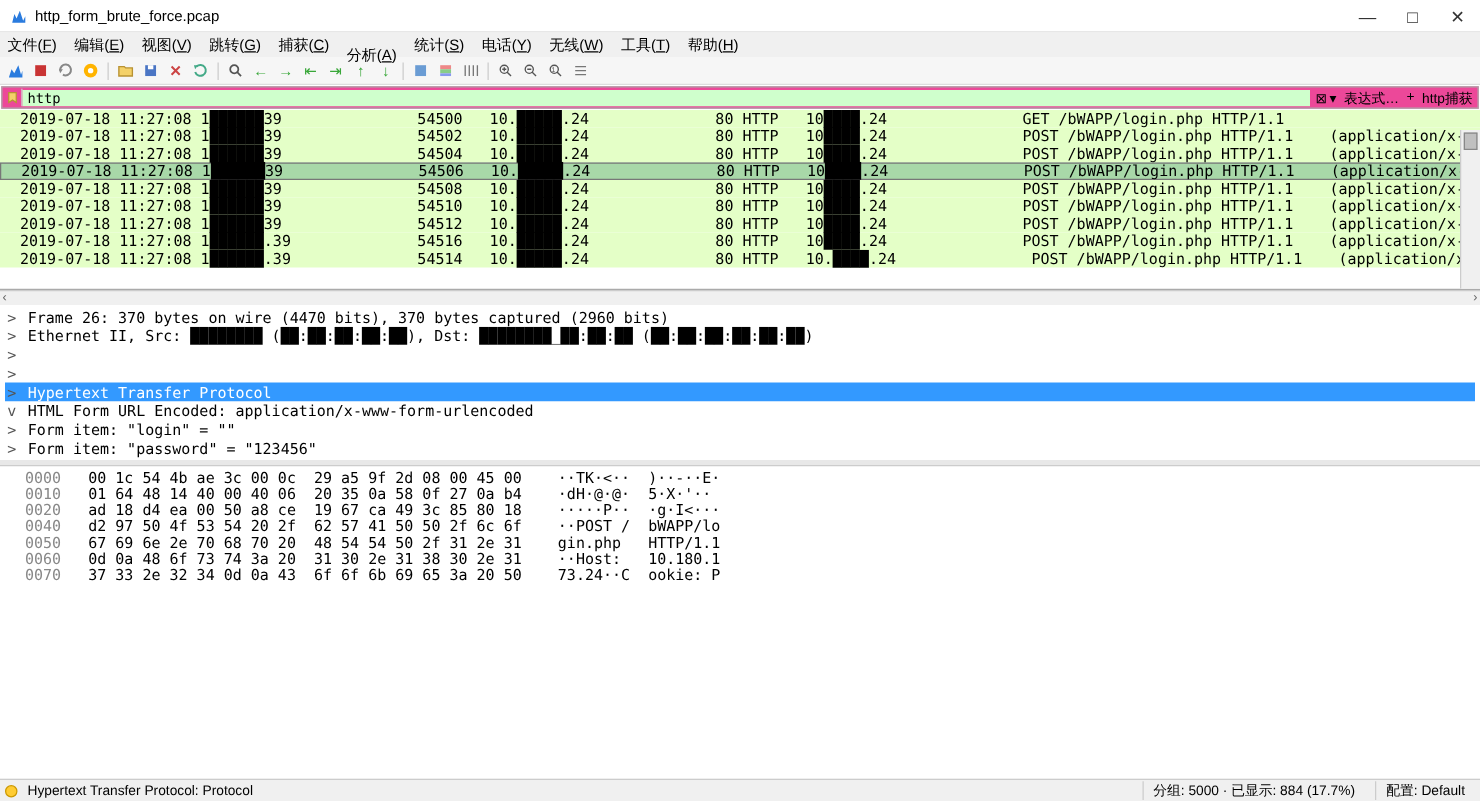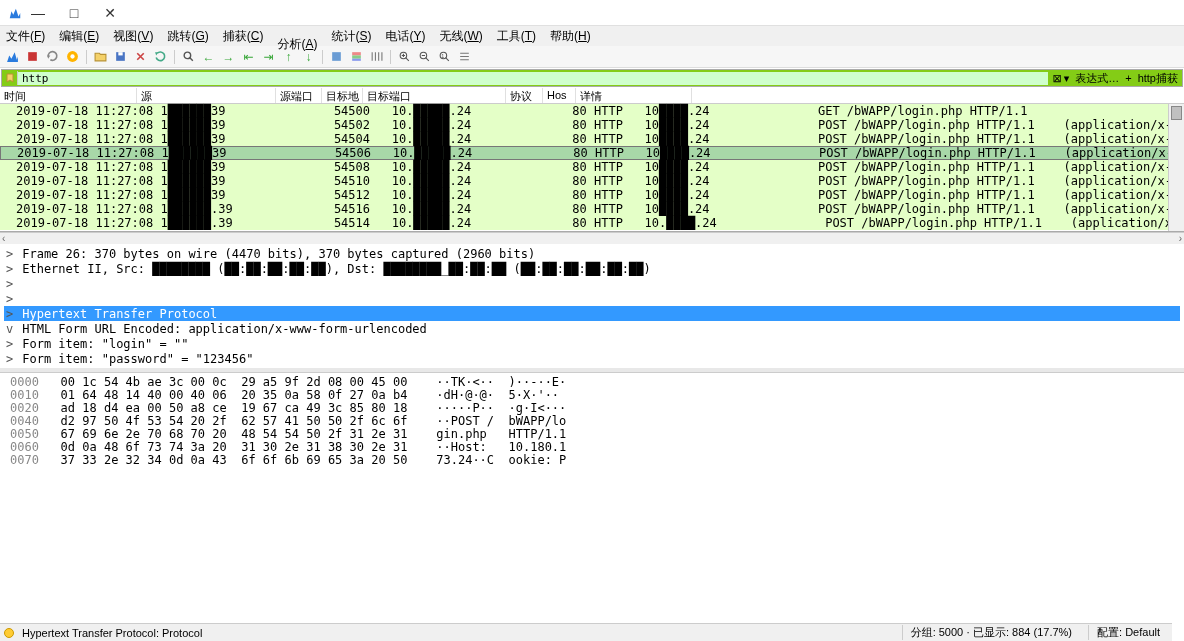--- a/index.html
+++ b/index.html
@@ -8,55 +8,56 @@
 .titlebar .fin { width:14px; height:14px; margin-right:6px; }
 .title-text { font-size:12px; flex:1; }
 .win-btns { display:flex; gap:16px; }
 .win-btn { width:20px; height:20px; display:flex; align-items:center; justify-content:center; cursor:pointer; font-size:14px; color:#333; }
 .menubar { height:20px; display:flex; align-items:center; gap:14px; padding:0 6px; background:#f0f0f0; font-size:12px; }
 .menubar span u { text-decoration:underline; }
 .toolbar { height:22px; background:#f6f6f6; border-bottom:1px solid #ddd; display:flex; align-items:center; gap:3px; padding:0 4px; }
 .tool { width:17px; height:17px; display:flex; align-items:center; justify-content:center; cursor:pointer; font-size:12px; color:#444; }
 .tool svg { width:13px; height:13px; }
 .sep { width:1px; height:14px; background:#ccc; margin:0 2px; }
-.filter-row { height:18px; display:flex; align-items:center; background:#84cc16; border:1px solid #aaa; margin:1px; }
+.filter-row { height:18px; display:flex; align-items:center; background:#ec4899; border:1px solid #aaa; margin:1px; }
 .filter-icon { width:16px; height:14px; display:flex; align-items:center; justify-content:center; border-right:1px solid #ccc; }
 .filter-input { flex:1; border:none; outline:none; font-family:monospace; font-size:11px; padding:0 4px; background:#cfffcc; }
 .filter-right { display:flex; align-items:center; gap:2px; padding:0 4px; font-size:11px; }
 .packet-list { height:144px; overflow:hidden; border-bottom:1px solid #aaa; position:relative; }
 .packet-headers { display:flex; background:#fff; border-bottom:1px solid #ccc; font-size:11px; height:16px; }
 .ph { padding:1px 4px; border-right:1px solid #e0e0e0; overflow:hidden; white-space:nowrap; }
 .packet-rows { font-family:"Consolas",monospace; font-size:12px; }
 .prow { display:flex; height:14px; align-items:center; white-space:pre; padding-left:16px; }
 .prow.green { background:#e4ffc7; }
 .prow.sel { background:#a8d8a8; border:1px solid #777; }
 .vscroll { position:absolute; right:0; top:16px; bottom:0; width:16px; background:#f0f0f0; border-left:1px solid #ccc; }
 .vthumb { position:absolute; left:2px; right:2px; background:#c0c0c0; border:1px solid #888; }
 .hscroll { height:12px; background:#f0f0f0; border-top:1px solid #ccc; position:relative; }
 .hscroll .left { position:absolute; left:2px; top:0; font-size:10px; color:#666; }
 .hscroll .right { position:absolute; right:2px; top:0; font-size:10px; color:#666; }
 .details { height:128px; overflow:auto; font-family:"Consolas",monospace; font-size:12px; padding:2px 4px; border-bottom:4px solid #e8e8e8; }
 .drow { white-space:pre; height:15px; display:flex; align-items:center; }
 .drow .exp { width:11px; display:inline-block; text-align:center; cursor:pointer; color:#555; }
 .drow.hilite { background:#3399ff; color:#fff; }
-.hexpane { height:105px; overflow:auto; font-family:"Consolas",monospace; font-size:12px; background:#fff; padding:2px 10px; border-top:1px solid #ccc; }
+.hexpane { height:105px; overflow:auto; font-family:"Consolas",monospace; font-size:12px; background:#fff; padding:2px 20px; border-top:1px solid #ccc; }
 .hexrow { white-space:pre; height:13px; }
 .hexrow .off { color:#888; }
-.statusbar { position:absolute; bottom:0; left:0; right:12px; height:18px; background:#f0f0f0; border-top:1px solid #ccc; display:flex; align-items:center; font-size:11px; padding:0 4px; gap:8px; }
+.statusbar { position:absolute; bottom:0; left:0; right:0; height:18px; background:#f0f0f0; border-top:1px solid #ccc; display:flex; align-items:center; font-size:11px; padding:0 4px; gap:8px; }
 .statusbar .circ { width:10px; height:10px; border-radius:50%; background:#ffcc33; border:1px solid #cc9900; }
 .statusbar .sp { flex:1; }
 .statusbar .seg { padding:0 8px; border-left:1px solid #ccc; }
 </style>
 </head>
 <body>
 
 <div class="titlebar">
   <svg class="fin" viewBox="0 0 16 16">
       <path fill="#2a7bde" d="M2 14 L4 6 L6 10 L9 3 L12 12 L14 8 L14 14 Z"></path>
     </svg>
+  <span class="title-text">http_form_brute_force.pcap</span>
   <div class="win-btns">
     <span class="win-btn">—</span>
     <span class="win-btn">□</span>
     <span class="win-btn">✕</span>
   </div>
 </div>
 
 <div class="menubar" id="menubar">
     <span style="cursor: pointer;">文件(<u>F</u>)</span>
     <span style="cursor: pointer;">编辑(<u>E</u>)</span>
@@ -185,30 +186,20 @@
   <div class="filter-right">
     <span style="cursor:pointer">⊠</span>
     <span style="cursor:pointer">▾</span>
     <span style="margin-left:4px">表达式…</span>
     <span style="margin-left:4px">+</span>
     <span style="margin-left:4px">http捕获</span>
   </div>
 </div>
 
 <div class="packet-list">
-  <div class="packet-headers" id="pheaders">
-      <div class="ph" style="width: 137px;">时间</div>
-      <div class="ph" style="width: 139px;">源</div>
-      <div class="ph" style="width: 46px;">源端口</div>
-      <div class="ph" style="width: 41px;">目标地</div>
-      <div class="ph" style="width: 143px;">目标端口</div>
-      <div class="ph" style="width: 37px;">协议</div>
-      <div class="ph" style="width: 33px;">Hos</div>
-      <div class="ph" style="width: 116px;">详情</div>
-    </div>
   <div class="packet-rows" id="prows">
       <div class="prow green">2019-07-18 11:27:08 1██████39               54500   10.█████.24              80 HTTP   10████.24               GET /bWAPP/login.php HTTP/1.1     </div>
       <div class="prow green">2019-07-18 11:27:08 1██████39               54502   10.█████.24              80 HTTP   10████.24               POST /bWAPP/login.php HTTP/1.1    (application/x-www-form-urlencoded</div>
       <div class="prow green">2019-07-18 11:27:08 1██████39               54504   10.█████.24              80 HTTP   10████.24               POST /bWAPP/login.php HTTP/1.1    (application/x-www-form-urlencoded</div>
       <div class="prow green sel">2019-07-18 11:27:08 1██████39               54506   10.█████.24              80 HTTP   10████.24               POST /bWAPP/login.php HTTP/1.1    (application/x-www-form-urlencoded</div>
       <div class="prow green">2019-07-18 11:27:08 1██████39               54508   10.█████.24              80 HTTP   10████.24               POST /bWAPP/login.php HTTP/1.1    (application/x-www-form-urlencoded</div>
       <div class="prow green">2019-07-18 11:27:08 1██████39               54510   10.█████.24              80 HTTP   10████.24               POST /bWAPP/login.php HTTP/1.1    (application/x-www-form-urlencoded</div>
       <div class="prow green">2019-07-18 11:27:08 1██████39               54512   10.█████.24              80 HTTP   10████.24               POST /bWAPP/login.php HTTP/1.1    (application/x-www-form-urlencoded</div>
       <div class="prow green">2019-07-18 11:27:08 1██████.39              54516   10.█████.24              80 HTTP   10████.24               POST /bWAPP/login.php HTTP/1.1    (application/x-www-form-urlencoded</div>
       <div class="prow green">2019-07-18 11:27:08 1██████.39              54514   10.█████.24              80 HTTP   10.████.24               POST /bWAPP/login.php HTTP/1.1    (application/x-www-form-urlencoded</div>

